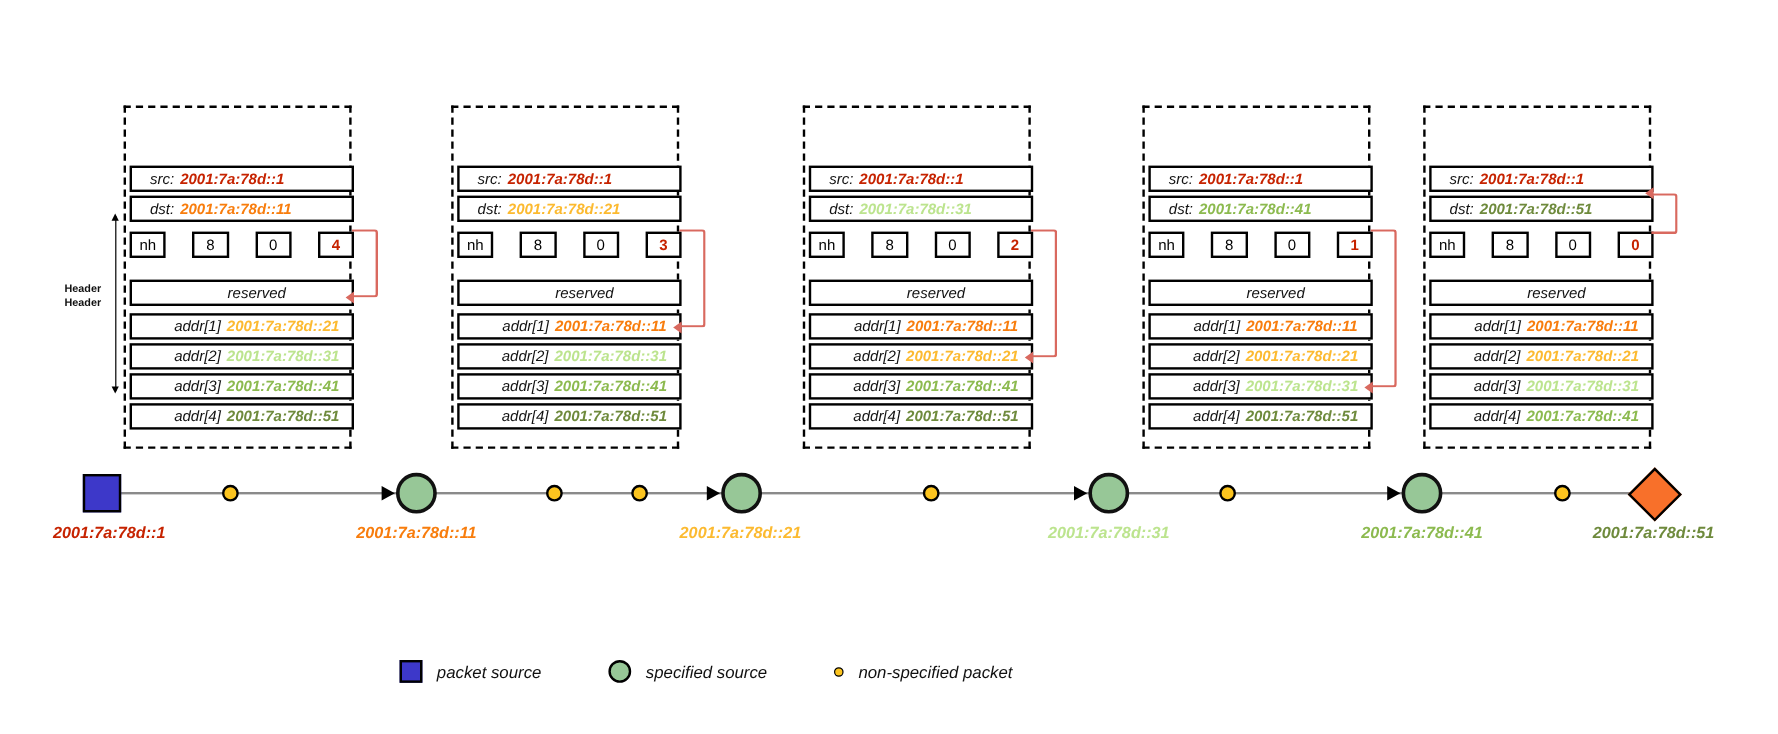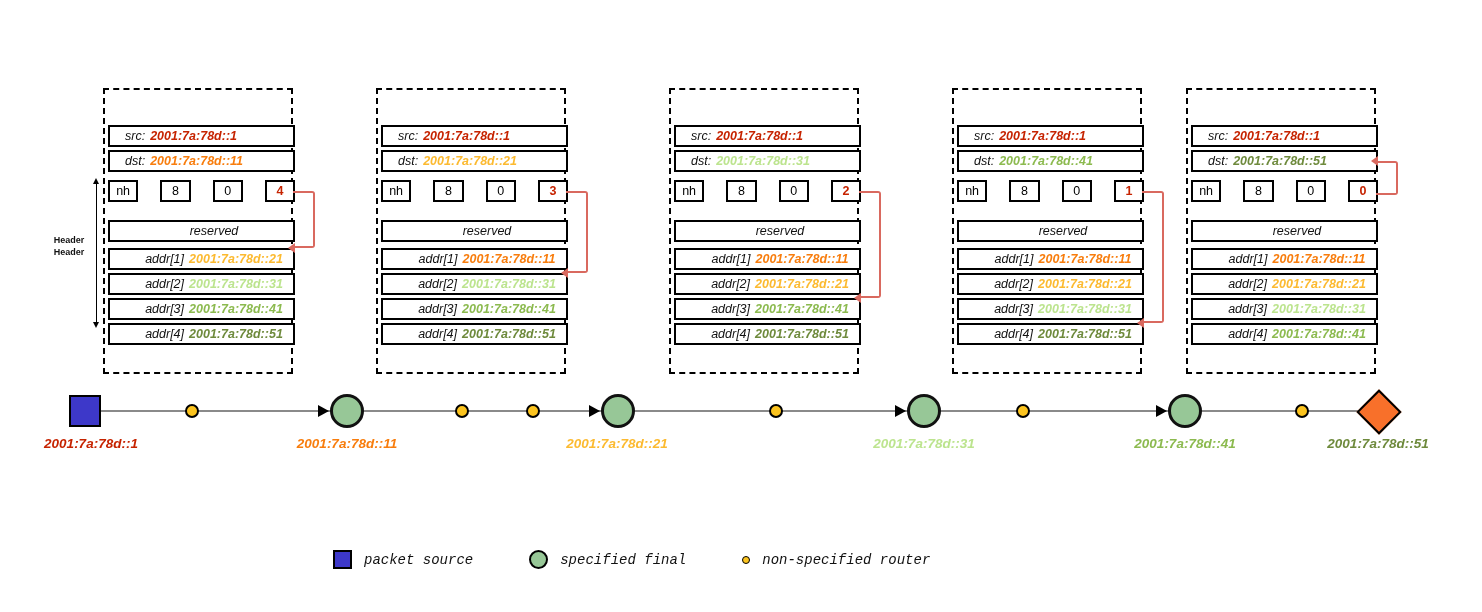--- a/index.html
+++ b/index.html
@@ -1,21 +1,21 @@
 <!DOCTYPE html>
 <html><head>
 <meta charset="utf-8">
 <style>
   html,body{margin:0;padding:0;background:#fff;}
   .stage{position:relative;width:1482px;height:612px;background:#fff;overflow:hidden;
          font-family:"Liberation Sans",sans-serif;}
 
   
   .packet{position:absolute;top:88px;width:186px;height:282px;border:2px dashed #000;}
-  .rows{position:absolute;top:35px;left:3px;right:-4px;}
+  .rows{position:absolute;top:48px;left:3px;right:-4px;}
   .row{position:relative;height:18px;border:2px solid #000;background:#fff;margin-bottom:3px;
        display:flex;align-items:center;font-size:12.5px;font-style:italic;color:#111;
        white-space:nowrap;padding-left:25px;}
   .row.kv{padding-left:15px;gap:5px;}
   .row.dst{margin-bottom:8px;}
   .row.center{justify-content:center;}
   .row.reserved{margin-bottom:6px;justify-content:center;}
   .addr{font-weight:bold;font-style:italic;}
   .nhrow{display:flex;gap:22px;border:none;height:37px;margin-bottom:3px;padding:0;background:transparent;}
   .nhcell{flex:1;border:2px solid #000;background:#fff;display:flex;align-items:center;
@@ -47,21 +47,21 @@
        background:#fcc41f;border:2px solid #000;top:404px;}
   .arrowhead{position:absolute;top:405px;width:0;height:0;
        border-top:6px solid transparent;border-bottom:6px solid transparent;
        border-left:11px solid #000;}
   .dest-diamond{position:absolute;left:1363px;top:396px;width:28px;height:28px;
        background:#f8702a;border:2px solid #000;transform:rotate(45deg);}
   .node-label{position:absolute;top:436px;width:160px;text-align:center;
        font-size:13.5px;font-weight:bold;font-style:italic;}
 
   
-  .legend{position:absolute;left:333px;top:550px;display:flex;align-items:center;gap:56px;font-family:Liberation Mono, monospace;}
+  .legend{position:absolute;left:333px;top:550px;display:flex;align-items:center;gap:56px;}
   .legend-item{display:flex;align-items:center;gap:12px;font-size:14px;font-style:italic;color:#111;}
   .lg-square{width:15px;height:15px;background:#3d38c9;border:2px solid #000;}
   .lg-circle{width:15px;height:15px;border-radius:50%;background:#97c797;border:2px solid #000;}
   .lg-dot{width:6px;height:6px;border-radius:50%;background:#fcc41f;border:1.5px solid #000;}
   .lg-diamond{width:18px;height:18px;background:#f8702a;border:2px solid #000;
               transform:rotate(45deg);margin:0 3px;}
 </style>
 </head>
 <body>
 
@@ -301,21 +301,21 @@
   <div class="node-label" style="left:1105px;color:#8cba4f">2001:7a:78d::41</div>
   <div class="node-label" style="left:1298px;color:#6e8a3c">2001:7a:78d::51</div>
 
   <div class="legend">
     <div class="legend-item">
       <span class="lg-square"></span>
       <span>packet source</span>
     </div>
     <div class="legend-item">
       <span class="lg-circle"></span>
-      <span>specified final</span>
+      <span>specified source</span>
     </div>
     <div class="legend-item">
       <span class="lg-dot"></span>
-      <span>non-specified router</span>
+      <span>non-specified packet</span>
     </div>
   </div>
 
 </div>
 
 </body></html>

